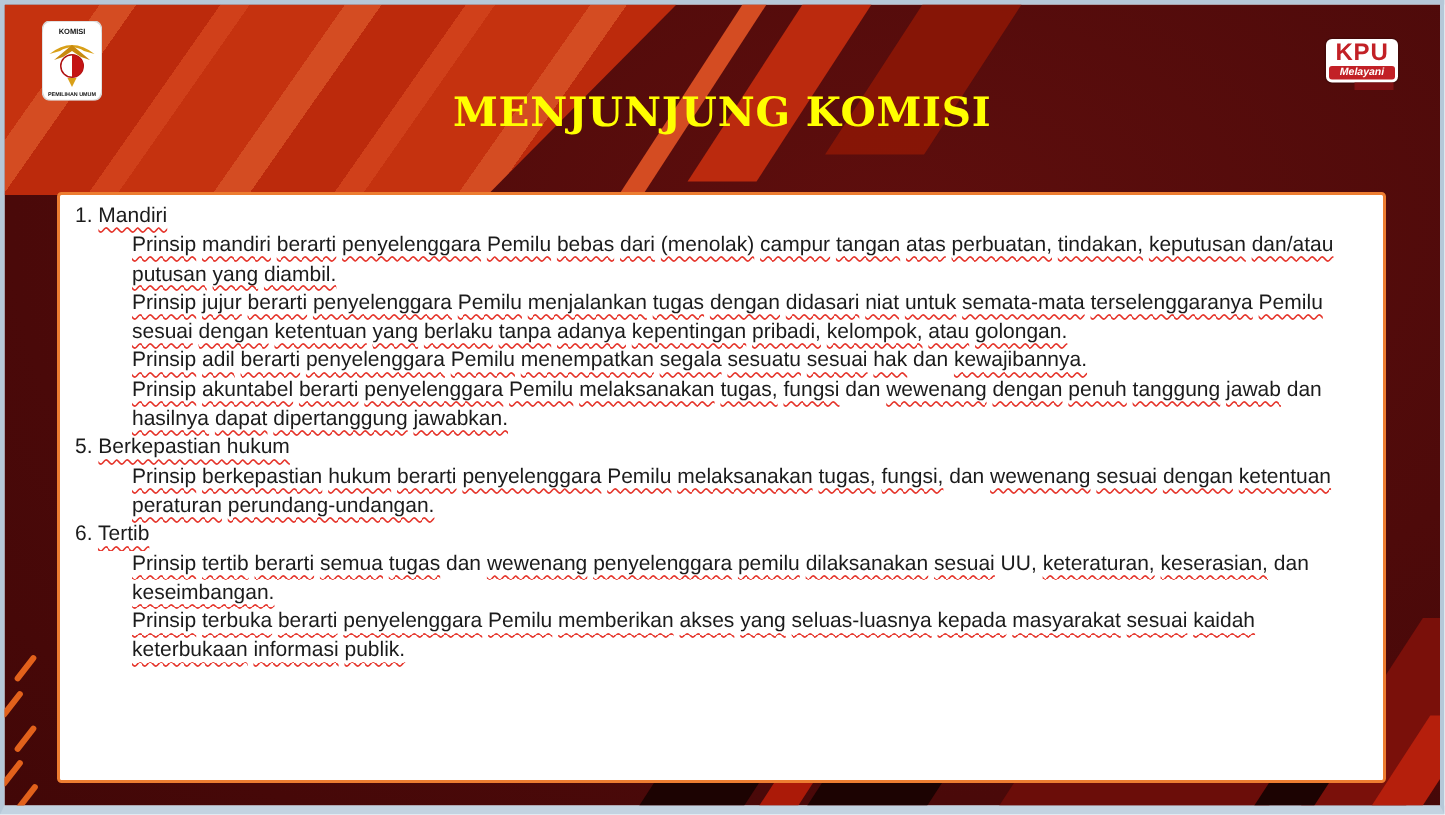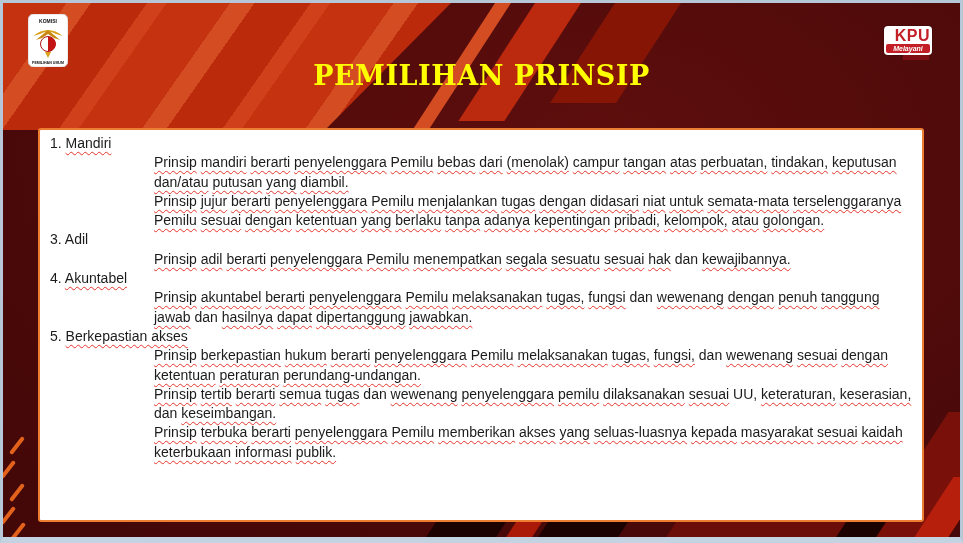--- a/index.html
+++ b/index.html
@@ -45,39 +45,39 @@
     background:#e2611b;transform:rotate(38deg);
   }
   .t1{left:12px;top:432px;} .t2{left:3px;top:456px;}
   .t3{left:12px;top:479px;} .t4{left:3px;top:502px;}
   .t5{left:13px;top:518px;}
   
   .kpu-badge{position:absolute;left:25px;top:11px;width:40px;height:53px;}
   
   .kpu-mel{position:absolute;right:28px;top:23px;width:48px;text-align:center;}
   .kpu-mel-box{background:#fff;border-radius:4px;padding:2px 2px 2px;box-shadow:0 0 0 1px rgba(0,0,0,.15);}
-  .kpu-mel-kpu{color:#c22026;font-weight:900;font-size:16px;line-height:15px;letter-spacing:.5px;text-align:right;}
+  .kpu-mel-kpu{color:#c22026;font-weight:900;font-size:16px;line-height:15px;letter-spacing:.5px;}
   .kpu-mel-strip{background:#c22026;color:#fff;font-size:7px;font-style:italic;font-weight:bold;
     line-height:9px;border-radius:2px;margin-top:1px;}
   .kpu-mel-tab{width:26px;height:5px;background:#7e1013;margin:0 3px 0 auto;}
   
   .title{
     position:absolute;left:0;top:57px;width:100%;text-align:center;
     font-family:"DejaVu Serif",serif;font-weight:700;font-size:27px;
     color:#ffff00;letter-spacing:.5px;
   }
   
   .content-box{
     position:absolute;left:35px;top:125px;width:886px;height:394px;
     background:#ffffff;border:2px solid #ed7d31;border-radius:3px;
     padding:4px 4px 0 0;overflow:hidden;
   }
   .item{font-size:14px;line-height:19.3px;color:#1b1b1b;}
   .item-heading{padding-left:10px;}
-  .item-body{padding-left:73px;padding-right:4px;margin-left:41px;}
+  .item-body{padding-left:48px;padding-right:4px;}
   .sq{
     text-decoration-line:underline;
     text-decoration-style:wavy;
     text-decoration-color:#e5342a;
     text-decoration-thickness:1px;
     text-underline-offset:3px;
   }
 </style>
 </head>
 <body>
@@ -117,44 +117,43 @@
   </svg>
 
   <div class="kpu-mel">
     <div class="kpu-mel-box">
       <div class="kpu-mel-kpu">KPU</div>
       <div class="kpu-mel-strip">Melayani</div>
     </div>
     <div class="kpu-mel-tab"></div>
   </div>
 
-  <div class="title">PEMILIHAN PRINSIP</div>
+  <div class="title">MENJUNJUNG KOMISI</div>
 
   <div class="content-box">
     <div>
         <div class="item">
           <div class="item-heading"><span>1. </span><span class="sq">Mandiri</span></div>
           <div class="item-body"><span class="sq">Prinsip</span> <span class="sq">mandiri</span> <span class="sq">berarti</span> <span class="sq">penyelenggara</span> <span class="sq">Pemilu</span> <span class="sq">bebas</span> <span class="sq">dari</span> <span class="sq">(menolak)</span> <span class="sq">campur</span> <span class="sq">tangan</span> <span class="sq">atas</span> <span class="sq">perbuatan,</span> <span class="sq">tindakan,</span> <span class="sq">keputusan</span> <span class="sq">dan/atau</span> <span class="sq">putusan</span> <span class="sq">yang</span> <span class="sq">diambil.</span></div>
         </div>
         <div class="item">
           <div class="item-body"><span class="sq">Prinsip</span> <span class="sq">jujur</span> <span class="sq">berarti</span> <span class="sq">penyelenggara</span> <span class="sq">Pemilu</span> <span class="sq">menjalankan</span> <span class="sq">tugas</span> <span class="sq">dengan</span> <span class="sq">didasari</span> <span class="sq">niat</span> <span class="sq">untuk</span> <span class="sq">semata-mata</span> <span class="sq">terselenggaranya</span> <span class="sq">Pemilu</span> <span class="sq">sesuai</span> <span class="sq">dengan</span> <span class="sq">ketentuan</span> <span class="sq">yang</span> <span class="sq">berlaku</span> <span class="sq">tanpa</span> <span class="sq">adanya</span> <span class="sq">kepentingan</span> <span class="sq">pribadi,</span> <span class="sq">kelompok,</span> <span class="sq">atau</span> <span class="sq">golongan.</span></div>
         </div>
         <div class="item">
-          <div class="item-heading"><span>3. </span><span>Adil</span></div>
           <div class="item-body"><span class="sq">Prinsip</span> <span class="sq">adil</span> <span class="sq">berarti</span> <span class="sq">penyelenggara</span> <span class="sq">Pemilu</span> <span class="sq">menempatkan</span> <span class="sq">segala</span> <span class="sq">sesuatu</span> <span class="sq">sesuai</span> <span class="sq">hak</span> <span>dan</span> <span class="sq">kewajibannya.</span></div>
         </div>
         <div class="item">
-          <div class="item-heading"><span>4. </span><span class="sq">Akuntabel</span></div>
           <div class="item-body"><span class="sq">Prinsip</span> <span class="sq">akuntabel</span> <span class="sq">berarti</span> <span class="sq">penyelenggara</span> <span class="sq">Pemilu</span> <span class="sq">melaksanakan</span> <span class="sq">tugas,</span> <span class="sq">fungsi</span> <span>dan</span> <span class="sq">wewenang</span> <span class="sq">dengan</span> <span class="sq">penuh</span> <span class="sq">tanggung</span> <span class="sq">jawab</span> <span>dan</span> <span class="sq">hasilnya</span> <span class="sq">dapat</span> <span class="sq">dipertanggung</span> <span class="sq">jawabkan.</span></div>
         </div>
         <div class="item">
-          <div class="item-heading"><span>5. </span><span class="sq">Berkepastian akses</span></div>
+          <div class="item-heading"><span>5. </span><span class="sq">Berkepastian hukum</span></div>
           <div class="item-body"><span class="sq">Prinsip</span> <span class="sq">berkepastian</span> <span class="sq">hukum</span> <span class="sq">berarti</span> <span class="sq">penyelenggara</span> <span class="sq">Pemilu</span> <span class="sq">melaksanakan</span> <span class="sq">tugas,</span> <span class="sq">fungsi,</span> <span>dan</span> <span class="sq">wewenang</span> <span class="sq">sesuai</span> <span class="sq">dengan</span> <span class="sq">ketentuan</span> <span class="sq">peraturan</span> <span class="sq">perundang-undangan.</span></div>
         </div>
         <div class="item">
+          <div class="item-heading"><span>6. </span><span class="sq">Tertib</span></div>
           <div class="item-body"><span class="sq">Prinsip</span> <span class="sq">tertib</span> <span class="sq">berarti</span> <span class="sq">semua</span> <span class="sq">tugas</span> <span>dan</span> <span class="sq">wewenang</span> <span class="sq">penyelenggara</span> <span class="sq">pemilu</span> <span class="sq">dilaksanakan</span> <span class="sq">sesuai</span> <span>UU,</span> <span class="sq">keteraturan,</span> <span class="sq">keserasian,</span> <span>dan</span> <span class="sq">keseimbangan.</span></div>
         </div>
         <div class="item">
           <div class="item-body"><span class="sq">Prinsip</span> <span class="sq">terbuka</span> <span class="sq">berarti</span> <span class="sq">penyelenggara</span> <span class="sq">Pemilu</span> <span class="sq">memberikan</span> <span class="sq">akses</span> <span class="sq">yang</span> <span class="sq">seluas-luasnya</span> <span class="sq">kepada</span> <span class="sq">masyarakat</span> <span class="sq">sesuai</span> <span class="sq">kaidah</span> <span class="sq">keterbukaan</span> <span class="sq">informasi</span> <span class="sq">publik.</span></div>
         </div>
       </div>
   </div>
 
 </div>
 

